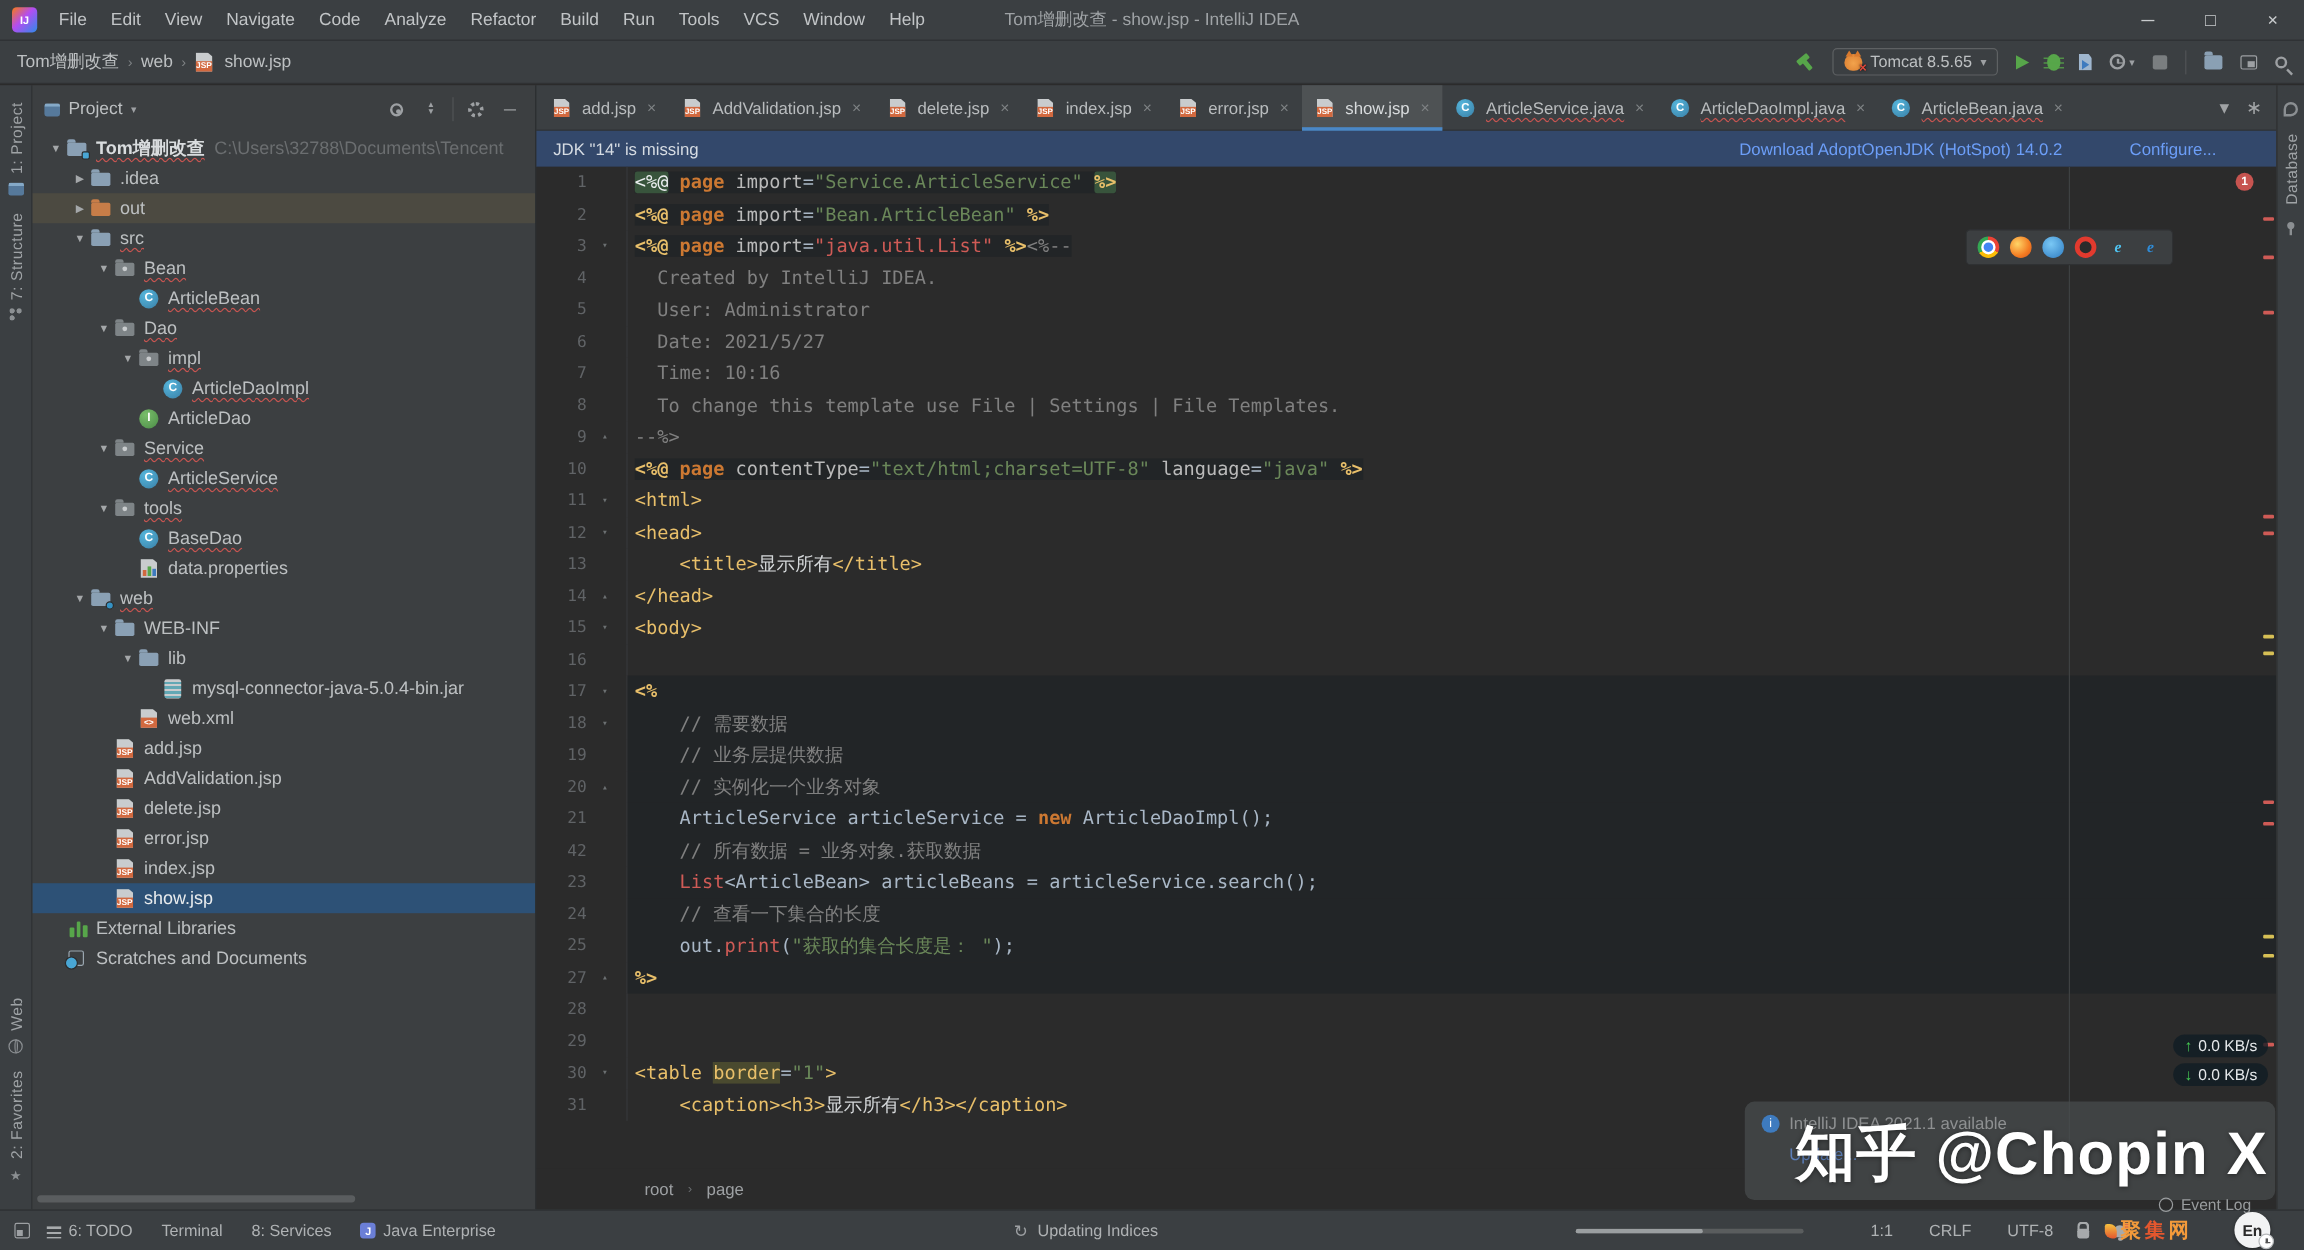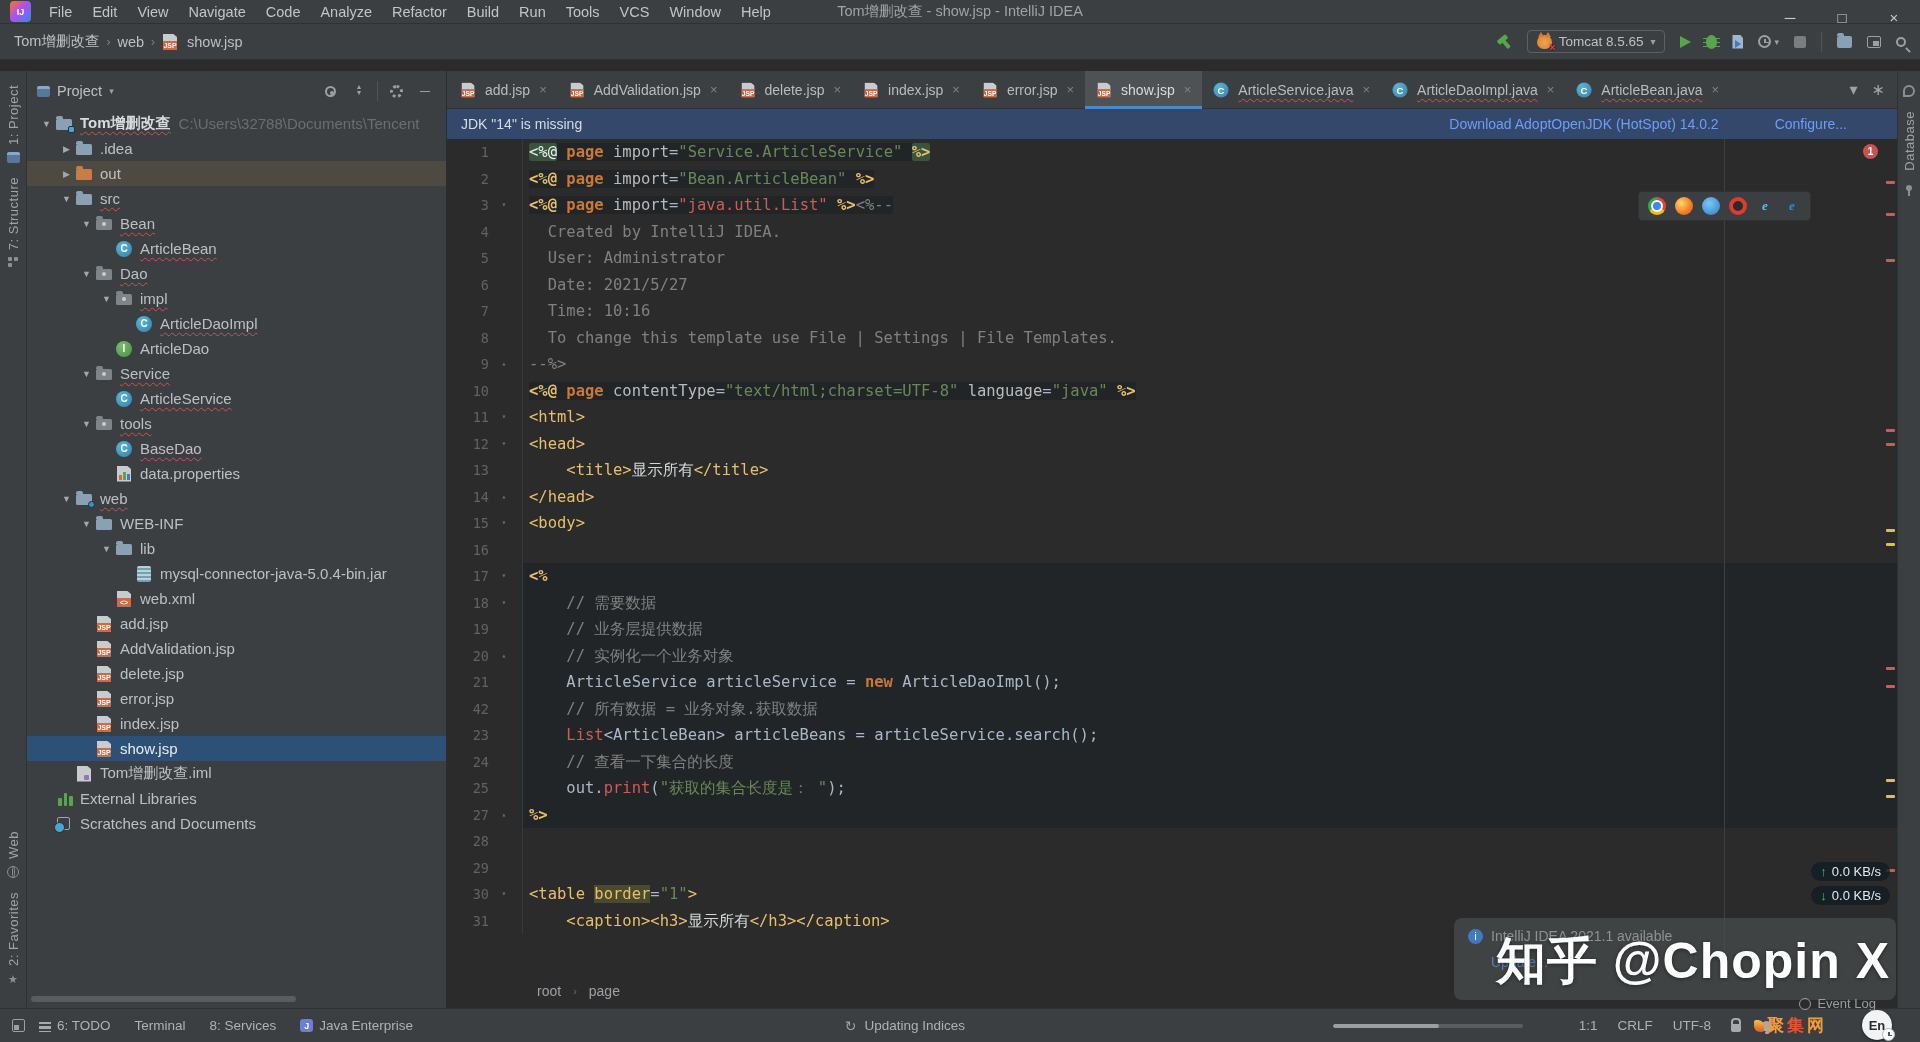--- a/index.html
+++ b/index.html
@@ -1,21 +1,21 @@
 <!DOCTYPE html>
 <html><head>
 <meta charset="utf-8">
 <style>
   *{margin:0;padding:0;box-sizing:border-box;}
   html,body{background:#1e1e1e;}
   #app{width:1920px;height:1042px;position:relative;background:#2B2B2B;overflow:hidden;
        font-family:"Liberation Sans",sans-serif;color:#BBBDBF;-webkit-font-smoothing:antialiased;}
 
   
-  .titlebar{height:24px;background:#3B3F42;border-bottom:1px solid #2F3133;display:flex;align-items:center;padding-left:8px;position:relative;}
+  .titlebar{height:34px;background:#3B3F42;border-bottom:1px solid #2F3133;display:flex;align-items:center;padding-left:8px;position:relative;}
   .logo{width:21px;height:21px;border-radius:4px;margin:0 8px 0 2px;
         background:linear-gradient(135deg,#F97A12 0%,#B34DF1 45%,#2E8BEA 100%);
         display:flex;align-items:center;justify-content:center;color:#fff;font-size:9px;font-weight:bold;}
   .menu-item{padding:0 10px;font-size:14.5px;color:#C2C5C7;cursor:default;line-height:34px;}
   .win-title{position:absolute;left:50%;transform:translateX(-50%);font-size:14.5px;color:#9FA3A6;}
   .winbtns{position:absolute;right:0;top:0;height:34px;display:flex;}
   .winbtn{width:52px;height:34px;display:flex;align-items:center;justify-content:center;color:#C8CBCD;font-size:15px;}
 
   
   .toolbar{height:36px;background:#3B3F42;border-bottom:1px solid #2F3133;display:flex;align-items:center;padding:0 14px;}
@@ -508,27 +508,20 @@
           </div>
           <div class="trow sel" style="padding-left: 50px;">
             <span class="arw"></span>
             <span class="ti">
               <span class="fi">
                 <span class="band">JSP</span>
               </span>
             </span>
             <span class="tlabel">show.jsp</span>
           </div>
-          <div class="trow" style="padding-left: 30px;">
-            <span class="arw"></span>
-            <span class="ti">
-              <span class="fi iml"></span>
-            </span>
-            <span class="tlabel">Tom增删改查.iml</span>
-          </div>
           <div class="trow" style="padding-left: 10px;">
             <span class="arw"></span>
             <span class="ti">
               <span class="bars3">
                 <i style="height: 8px;"></i>
                 <i style="height: 13px;"></i>
                 <i style="height: 10px;"></i>
               </span>
             </span>
             <span class="tlabel">External Libraries</span>
@@ -733,21 +726,21 @@
         </span>
       </div>
     <div class="sb-center">
       <span class="ic-spinner">↻</span>
       <span>Updating Indices</span>
     </div>
     <div class="sb-right">
       <span class="progress">
           <i></i>
         </span>
-      <span id="sb-right-items" style="display:flex;gap:20px;margin-left:36px;">
+      <span id="sb-right-items" style="display:flex;gap:30px;margin-left:36px;">
           <span>1:1</span>
           <span>CRLF</span>
           <span>UTF-8</span>
         </span>
       <span class="ic ic-lock"></span>
       <span class="ic ic-bell">
           <span class="dot"></span>
         </span>
     </div>
   </div>

